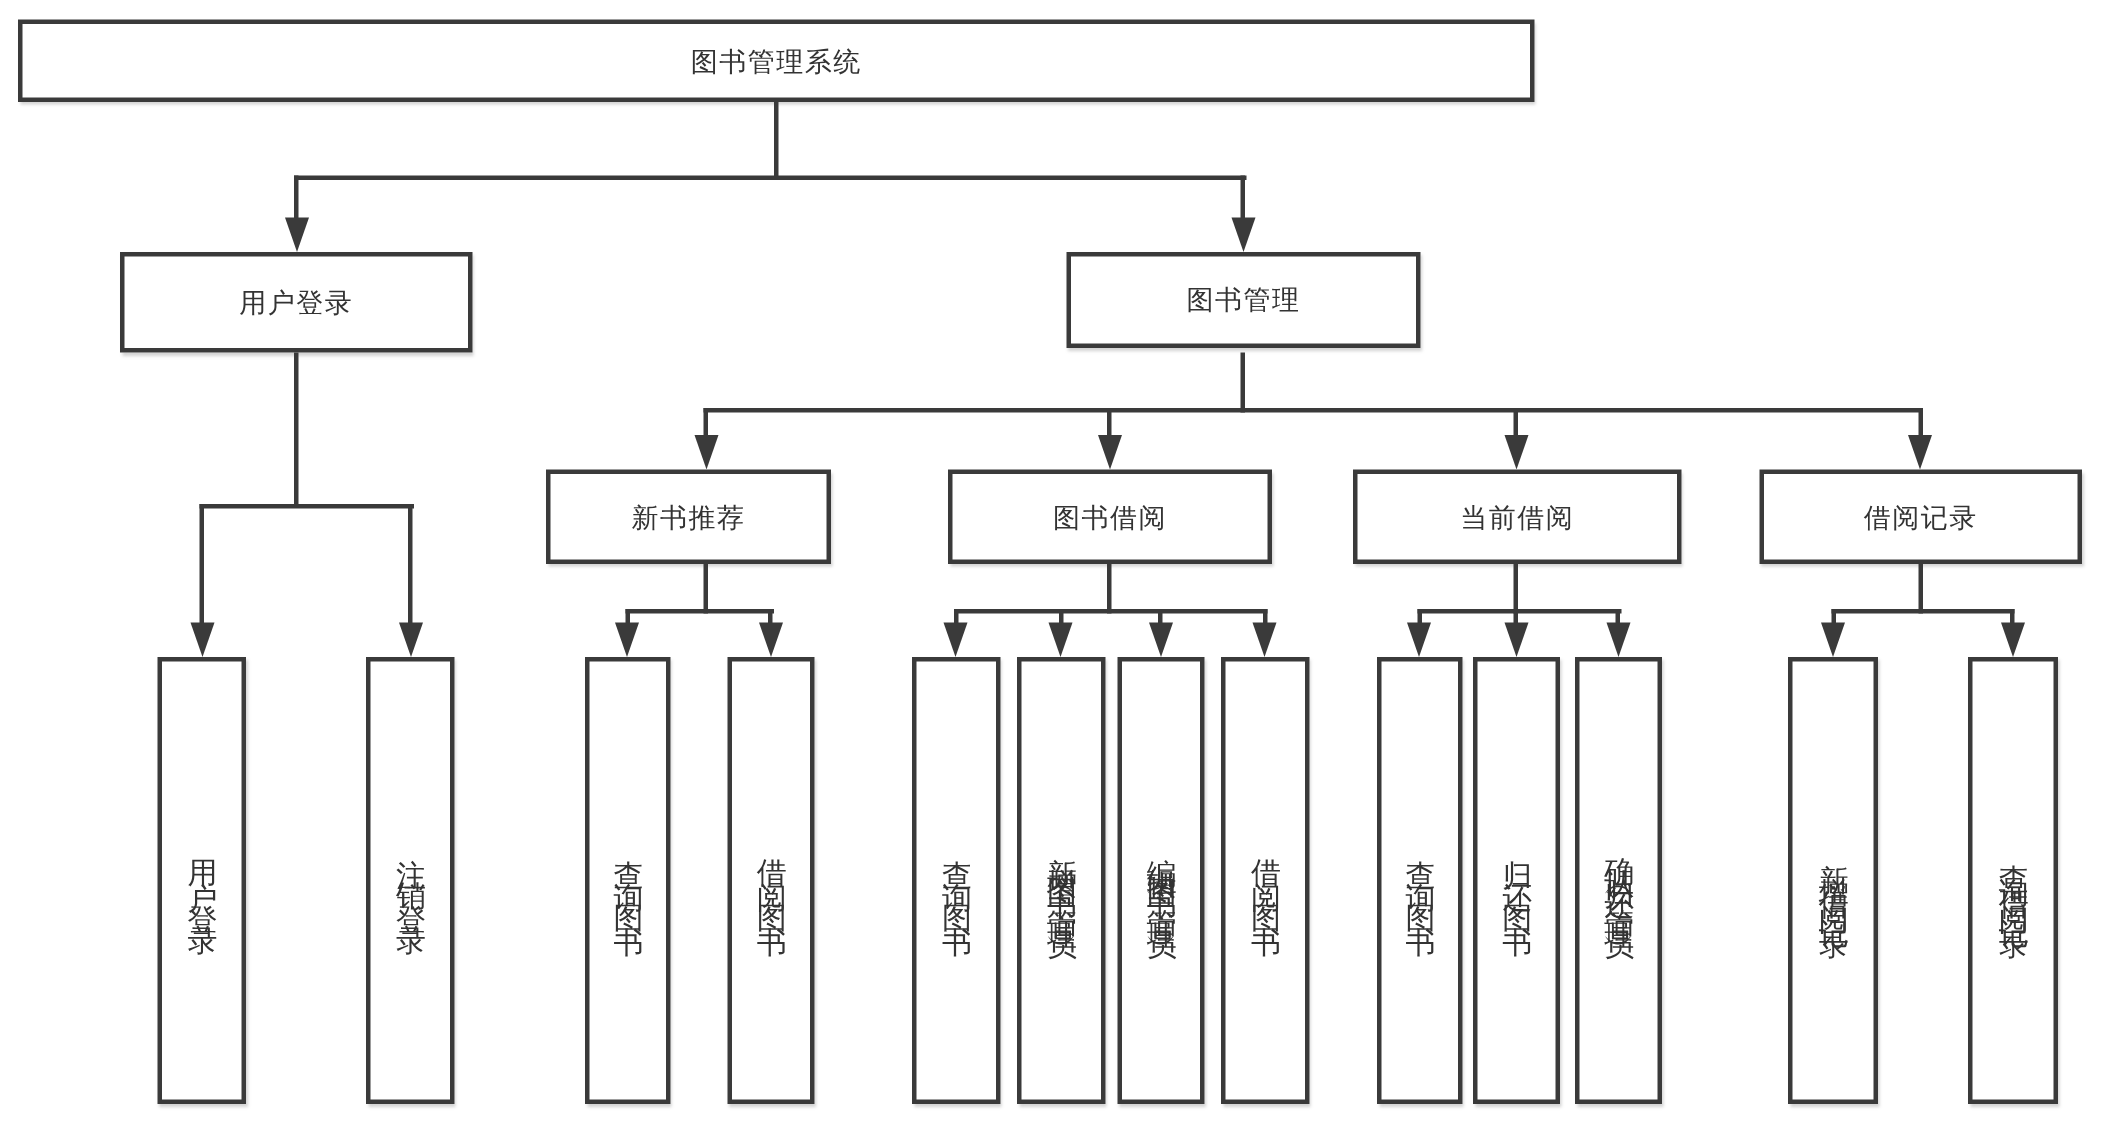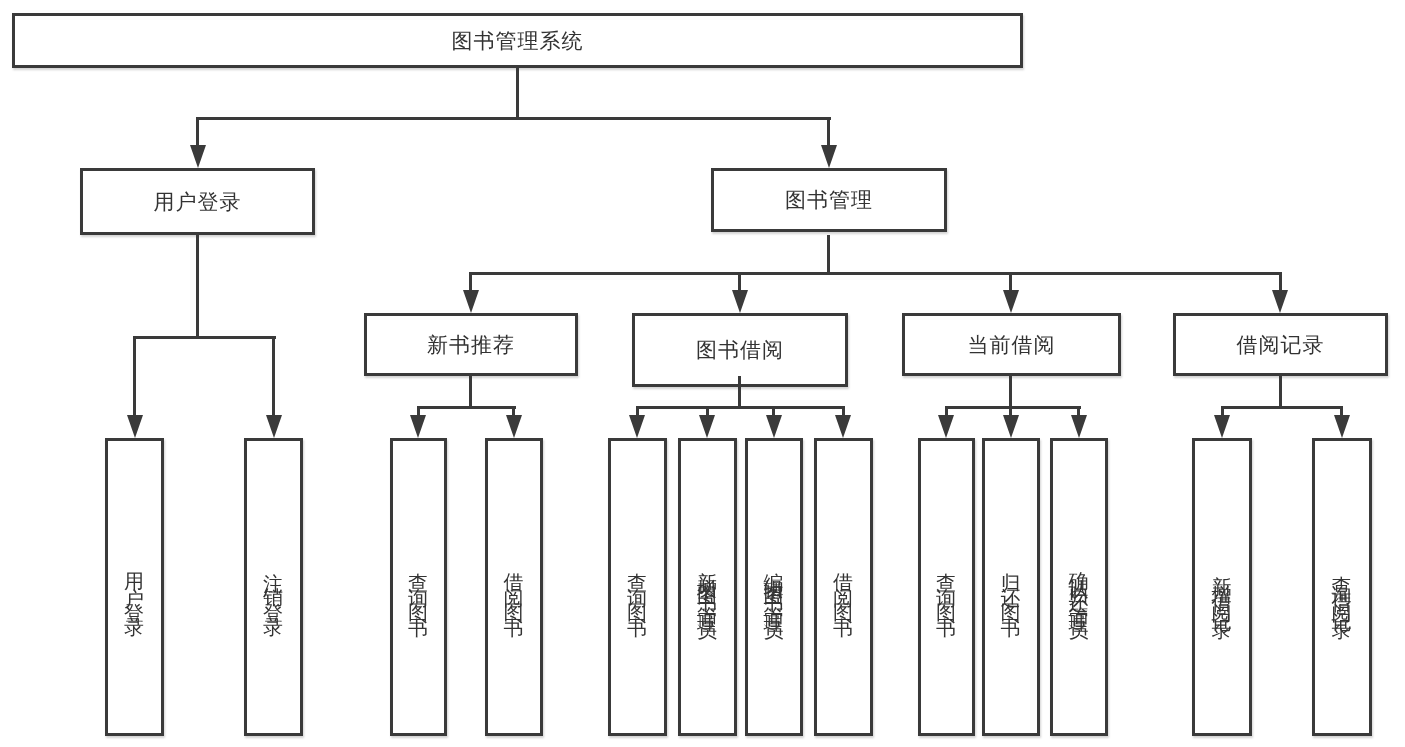--- a/index.html
+++ b/index.html
@@ -5,21 +5,21 @@
   html,body{margin:0;padding:0;background:#fff;}
   #canvas{
     position:relative;width:1405px;height:747px;background:#ffffff;overflow:hidden;
     font-family:"Liberation Sans","DejaVu Sans",sans-serif;color:#333333;
   }
   .box{
     position:absolute;background:#ffffff;border:3px solid #3a3a3a;box-sizing:border-box;
     display:flex;align-items:center;justify-content:center;
     box-shadow:1px 2px 2px rgba(130,130,130,0.35);
   }
-  .box span{font-size:21px;color:#333333;letter-spacing:1px;white-space:nowrap;}
+  .box span{font-size:18px;color:#333333;letter-spacing:1px;white-space:nowrap;}
   .vbox span{
     writing-mode:vertical-rl;text-orientation:mixed;white-space:normal;
     font-size:20px;line-height:1;
   }
   .s4 span{letter-spacing:15px;}
   .s6 span{letter-spacing:9px;}
   .s9 span{letter-spacing:7px;}
   .hline,.vline{position:absolute;background:#3a3a3a;}
   .hline{height:3px;}
   .vline{width:3px;}
@@ -67,24 +67,24 @@
   <div class="hline" style="left:469px;top:272px;width:813px"></div>
   <div class="vline" style="left:469px;top:272px;height:21px"></div>
   <div class="vline" style="left:738px;top:272px;height:21px"></div>
   <div class="vline" style="left:1009px;top:272px;height:21px"></div>
   <div class="vline" style="left:1279px;top:272px;height:21px"></div>
   <div class="arrow" style="left:463px;top:290px"></div>
   <div class="arrow" style="left:732px;top:290px"></div>
   <div class="arrow" style="left:1003px;top:290px"></div>
   <div class="arrow" style="left:1272px;top:290px"></div>
 
-  <div class="box" style="left:364px;top:313px;width:214px;height:63px">
+  <div class="box" style="left:364px;top:313px;width:190px;height:63px">
     <span>新书推荐</span>
   </div>
-  <div class="box" style="left:632px;top:313px;width:216px;height:74px">
+  <div class="box" style="left:632px;top:313px;width:216px;height:63px">
     <span>图书借阅</span>
   </div>
   <div class="box" style="left:902px;top:313px;width:219px;height:63px">
     <span>当前借阅</span>
   </div>
   <div class="box" style="left:1173px;top:313px;width:215px;height:63px">
     <span>借阅记录</span>
   </div>
 
   <div class="vline" style="left:469px;top:376px;height:33px"></div>

